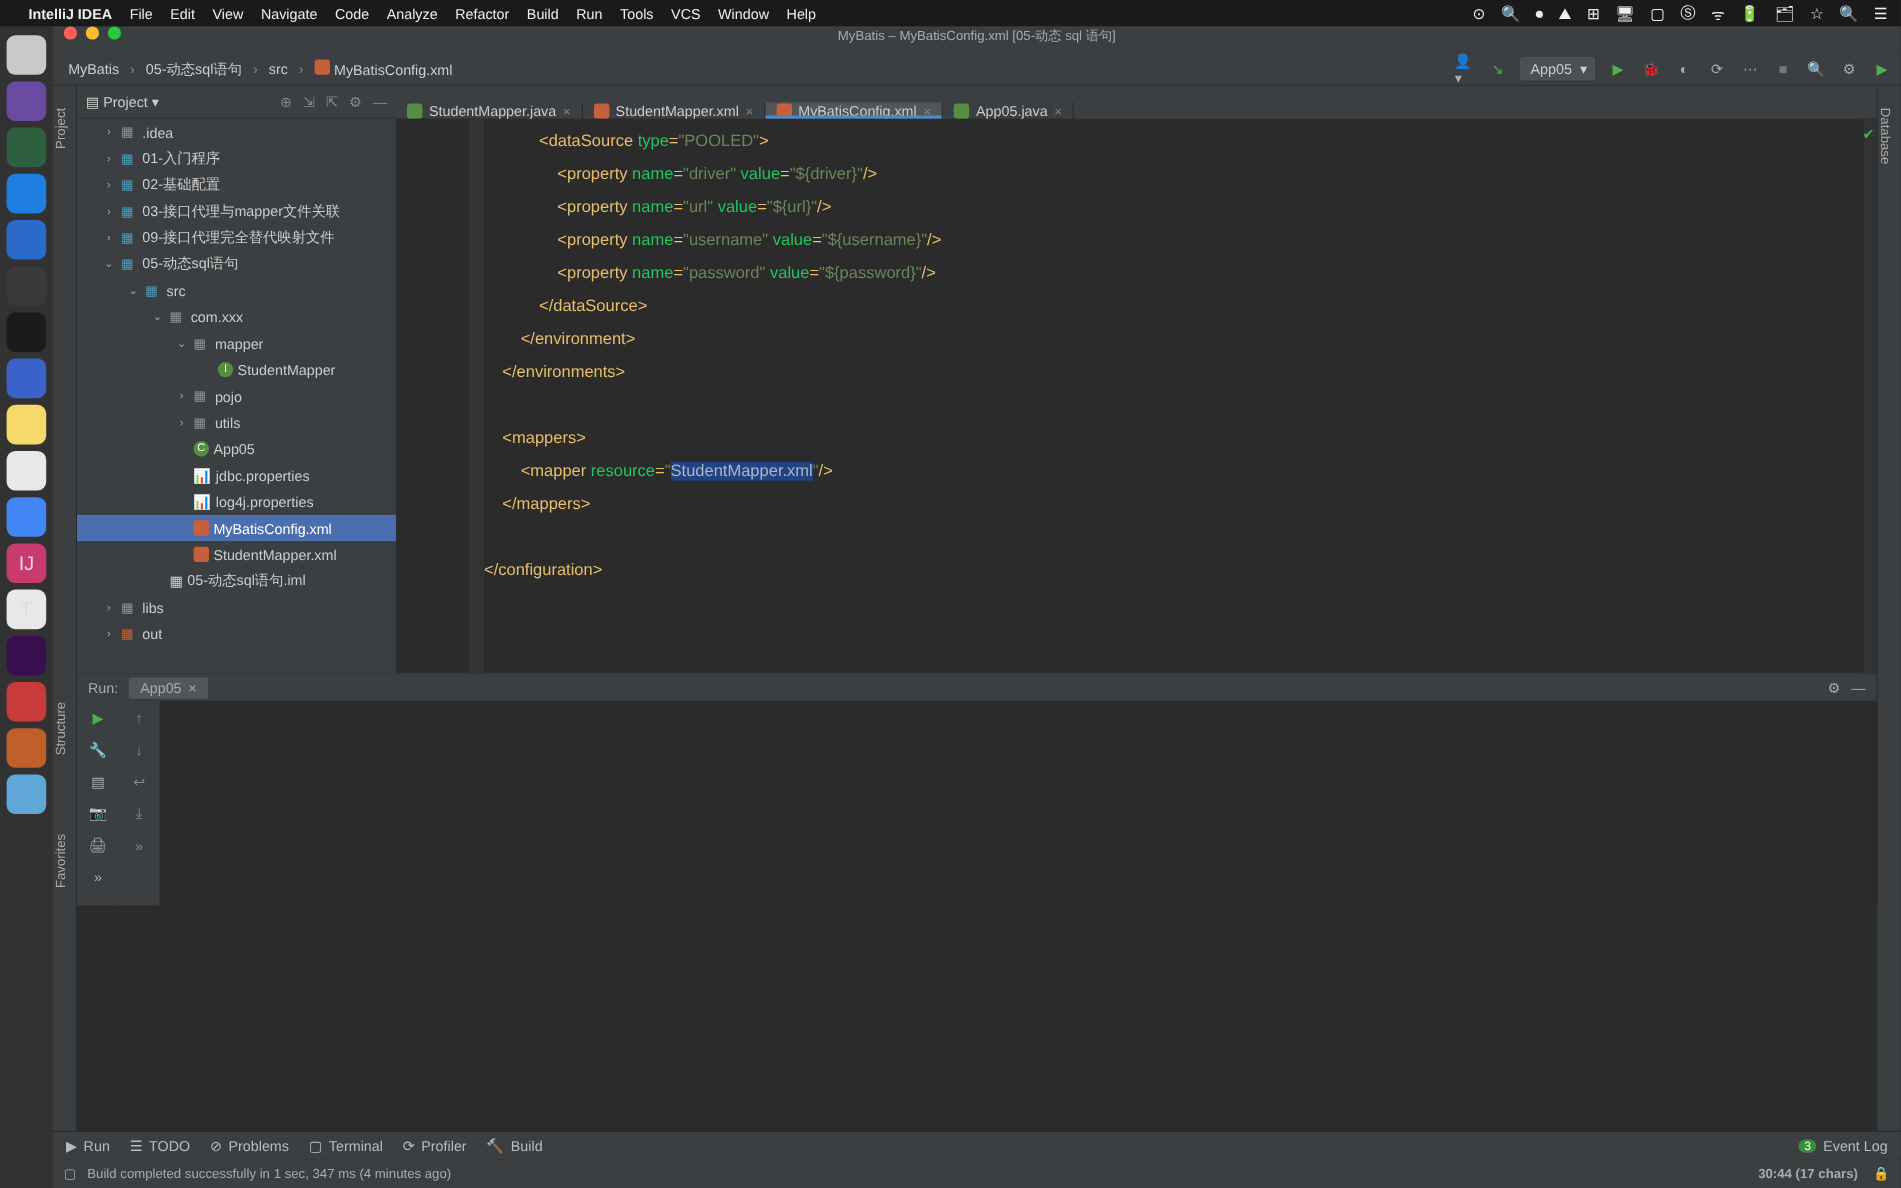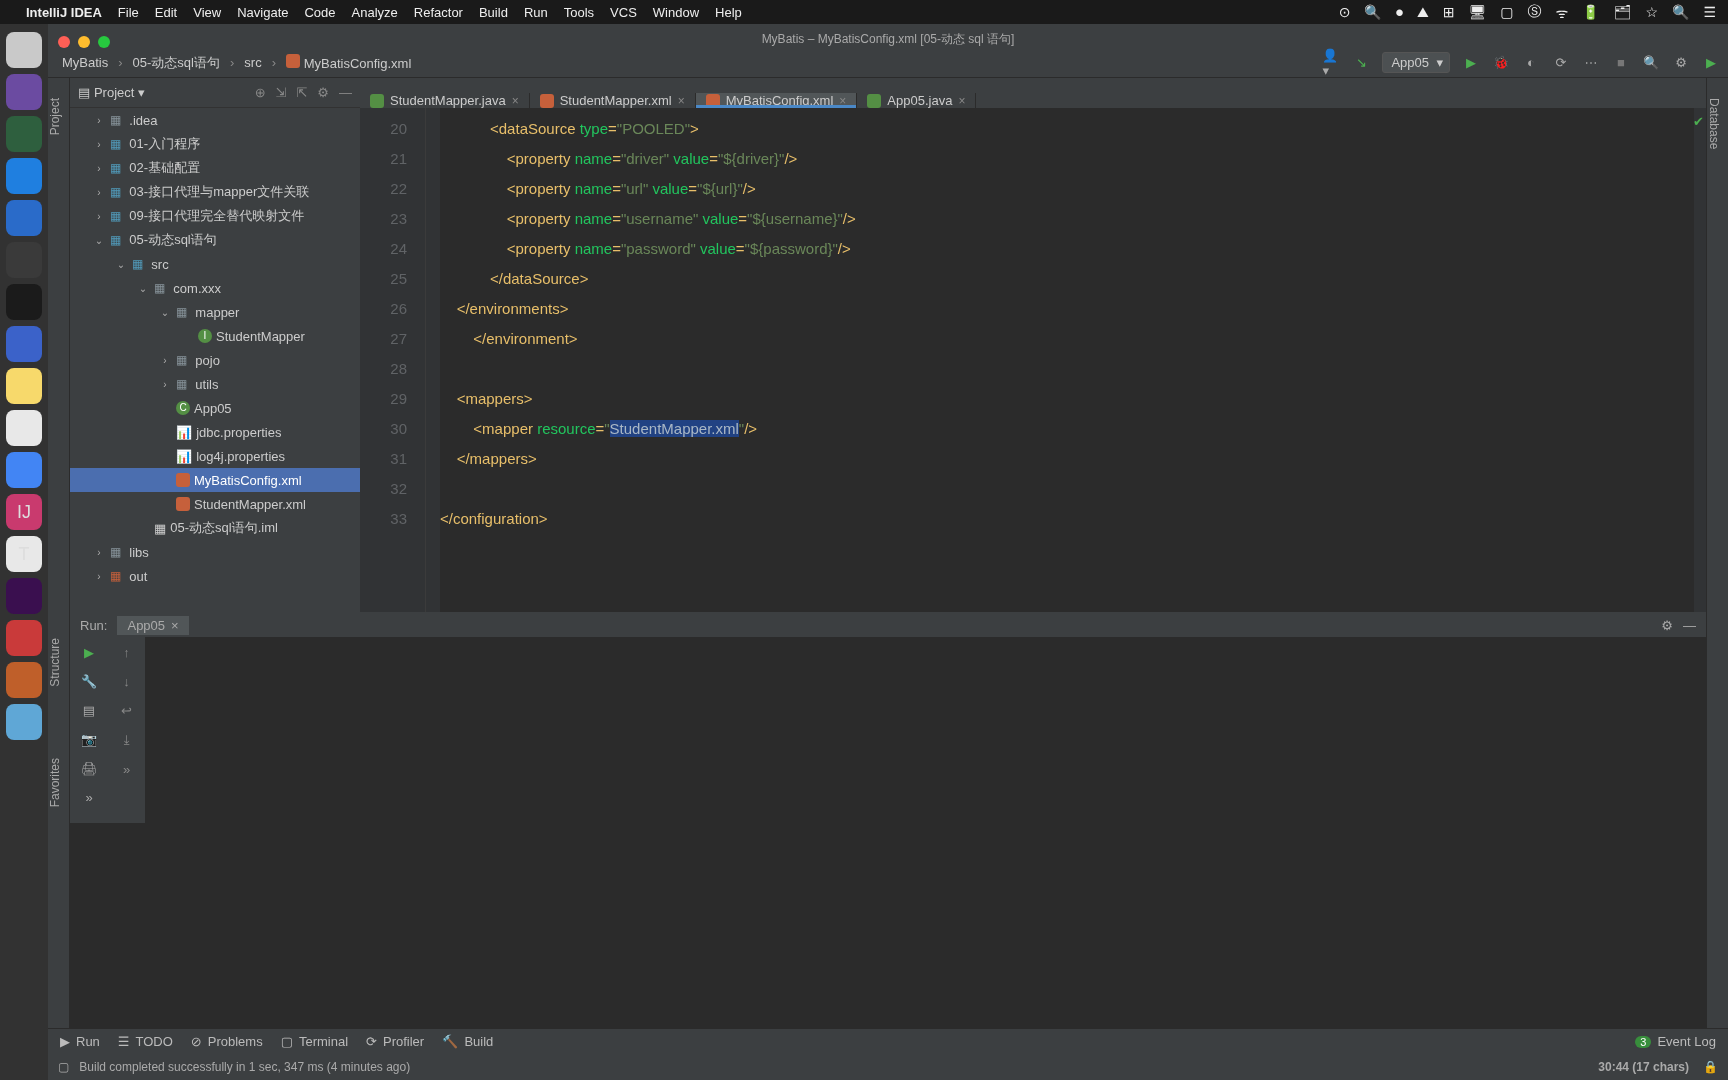--- a/index.html
+++ b/index.html
@@ -16,21 +16,21 @@
   .dock { position: absolute; left: 0; top: 24px; bottom: 0; width: 48px; background: rgba(60,60,60,.45); display: flex; flex-direction: column; align-items: center; padding: 8px 0; gap: 6px; }
   .dock .dicon { width: 36px; height: 36px; border-radius: 8px; background: #444; display: flex; align-items: center; justify-content: center; font-size: 18px; color:#ddd; }
   .dock .di1 { background:#c9c9c9; } .dock .di2 { background:#6b4ba1; } .dock .di3 { background:#2e5f3e; }
   .dock .di4 { background:#1f7fe0; } .dock .di5 { background:#2a6bc9; } .dock .di6 { background:#3a3a3a; }
   .dock .di7 { background:#1b1b1b; } .dock .di8 { background:#3b62c9; } .dock .di9 { background:#f7d96b; }
   .dock .di10 { background:#e8e8e8; } .dock .di11 { background:#4285f4; } .dock .di12 { background:#c93a6e; }
   .dock .di13 { background:#e8e8e8; } .dock .di14 { background:#3a0f4f; } .dock .di15 { background:#c93a3a; }
   .dock .di16 { background:#bf5f2a; } .dock .di17 { background:#5fa7d6; }
   
   
-  .titlebar { position: absolute; top: 24px; left: 48px; right: 0; height: 24px; background: #3c3f41; display: flex; align-items: flex-end; justify-content: center; color:#aaa; font-size: 12px; }
+  .titlebar { position: absolute; top: 24px; left: 48px; right: 0; height: 24px; background: #3c3f41; display: flex; align-items: flex-start; justify-content: center; color:#aaa; font-size: 12px; }
   .traffic { position: absolute; left: 10px; display: flex; gap: 8px; }
   .tcircle { width: 12px; height: 12px; border-radius: 50%; }
   .tc-r { background:#ff5f56; } .tc-y { background:#ffbd2e; } .tc-g { background:#27c93f; }
   
   
   .navbar { position: absolute; top: 48px; left: 48px; right: 0; height: 30px; background: #3c3f41; border-bottom: 1px solid #2b2b2b; display: flex; align-items: center; padding: 0 8px; }
   .crumbs { display: flex; align-items: center; gap: 4px; color:#ccc; }
   .crumb { padding: 2px 6px; }
   .chev { color:#888; }
   .navbar .tools { margin-left: auto; display: flex; align-items: center; gap: 12px; color:#aaa; }
@@ -334,46 +334,30 @@
       <span class="close">×</span>
     </div>
   <div class="etab">
       <span class="ficon fi-java"></span>
       <span>App05.java</span>
       <span class="close">×</span>
     </div>
 </div>
 
 <div class="editor">
-  <div class="gutter">
-    <div class="ln">20</div>
-      <div class="ln">21</div>
-    <div class="ln">22</div>
-      <div class="ln">23</div>
-    <div class="ln">24</div>
-      <div class="ln">25</div>
-    <div class="ln">26</div>
-      <div class="ln">27</div>
-    <div class="ln">28</div>
-      <div class="ln">29</div>
-    <div class="ln">30</div>
-      <div class="ln">31</div>
-    <div class="ln">32</div>
-      <div class="ln">33</div>
-  </div>
   <div class="fold-col"></div>
   <div class="code">
     <div class="cl"><span class="punc">            &lt;</span><span class="tag">dataSource</span><span class="attr"> type</span><span class="punc">=</span><span class="str">"POOLED"</span><span class="punc">&gt;</span></div>
     <div class="cl"><span class="punc">                &lt;</span><span class="tag">property</span><span class="attr"> name</span><span class="punc">=</span><span class="str">"driver"</span><span class="attr"> value</span><span class="punc">=</span><span class="str">"${driver}"</span><span class="punc">/&gt;</span></div>
     <div class="cl"><span class="punc">                &lt;</span><span class="tag">property</span><span class="attr"> name</span><span class="punc">=</span><span class="str">"url"</span><span class="attr"> value</span><span class="punc">=</span><span class="str">"${url}"</span><span class="punc">/&gt;</span></div>
     <div class="cl"><span class="punc">                &lt;</span><span class="tag">property</span><span class="attr"> name</span><span class="punc">=</span><span class="str">"username"</span><span class="attr"> value</span><span class="punc">=</span><span class="str">"${username}"</span><span class="punc">/&gt;</span></div>
     <div class="cl"><span class="punc">                &lt;</span><span class="tag">property</span><span class="attr"> name</span><span class="punc">=</span><span class="str">"password"</span><span class="attr"> value</span><span class="punc">=</span><span class="str">"${password}"</span><span class="punc">/&gt;</span></div>
     <div class="cl"><span class="punc">            &lt;/</span><span class="tag">dataSource</span><span class="punc">&gt;</span></div>
+    <div class="cl"><span class="punc">        &lt;/</span><span class="tag">environment</span><span class="punc">&gt;</span></div>
     <div class="cl"><span class="punc">    &lt;/</span><span class="tag">environments</span><span class="punc">&gt;</span></div>
-    <div class="cl"><span class="punc">        &lt;/</span><span class="tag">environment</span><span class="punc">&gt;</span></div>
     <div class="cl"><span></span></div>
     <div class="cl"><span class="punc">    &lt;</span><span class="tag">mappers</span><span class="punc">&gt;</span></div>
     <div class="cl"><span class="punc">        &lt;</span><span class="tag">mapper</span><span class="attr"> resource</span><span class="punc">=</span><span class="str">"</span><span class="sel-text">StudentMapper.xml</span><span class="str">"</span><span class="punc">/&gt;</span></div>
     <div class="cl"><span class="punc">    &lt;/</span><span class="tag">mappers</span><span class="punc">&gt;</span></div>
     <div class="cl"><span></span></div>
     <div class="cl"><span class="punc">&lt;/</span><span class="tag">configuration</span><span class="punc">&gt;</span></div>
   </div>
   <div class="err-stripe">
     <span class="check">✔</span>
   </div>

